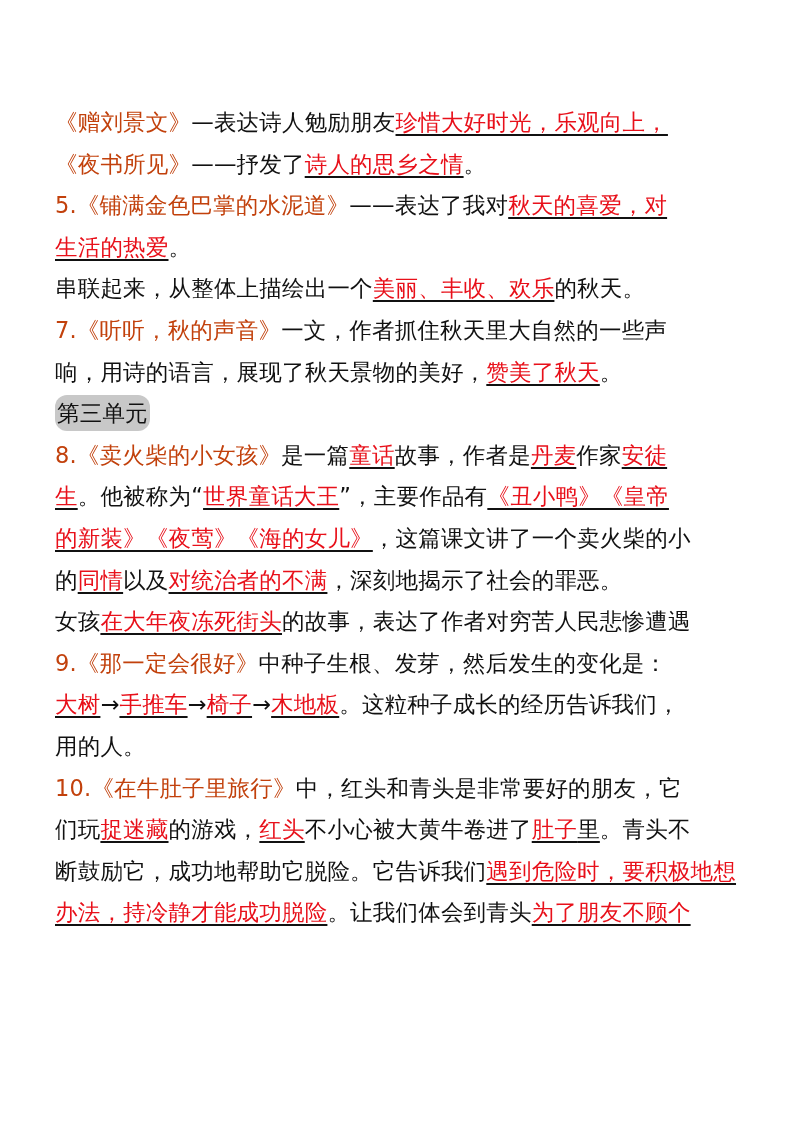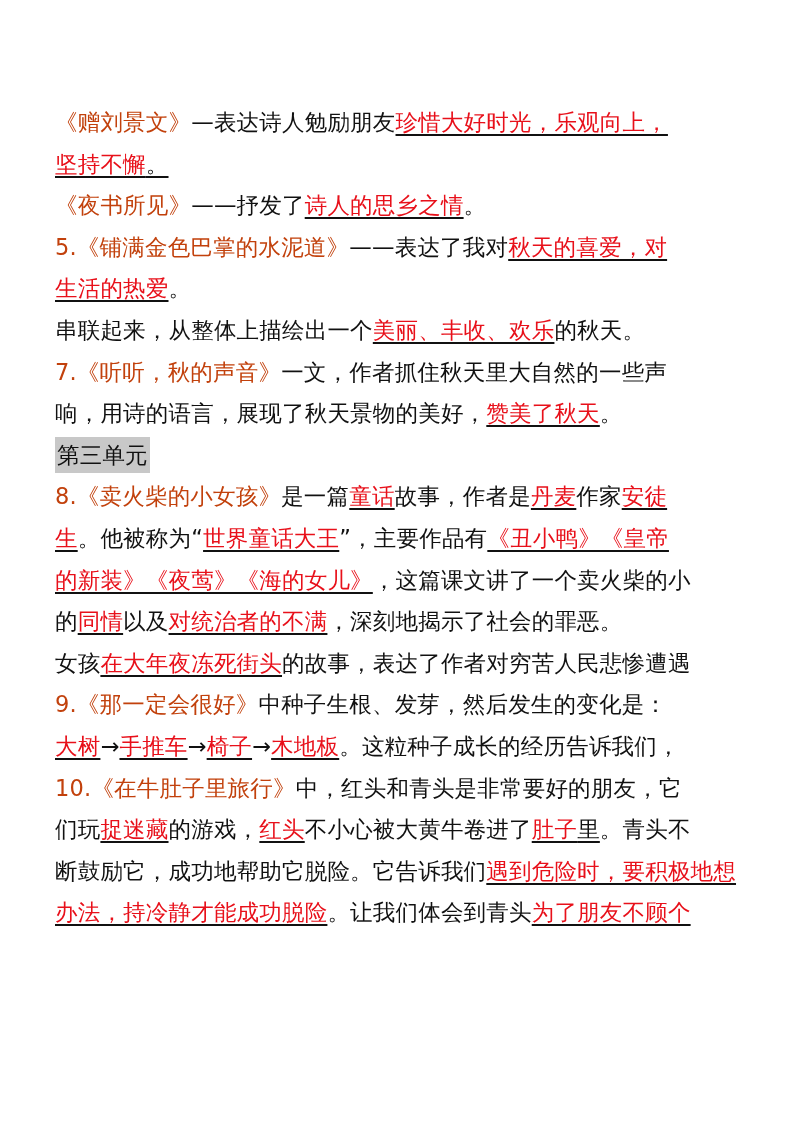--- a/index.html
+++ b/index.html
@@ -5,39 +5,39 @@
   html, body { margin: 0; padding: 0; background: #ffffff; }
   body { width: 793px; height: 1122px; position: relative; overflow: hidden;
          font-family: "DejaVu Sans", "Liberation Sans", sans-serif; }
   .page { position: absolute; left: 55px; top: 102px; width: 690px; }
   .line { height: 41.6px; line-height: 41.6px; font-size: 22.5px; color: #111111;
           white-space: nowrap; letter-spacing: 0.2px; }
   .green { color: #c2410c; }
   .red { color: #e8101a; }
   .u { text-decoration: underline; text-decoration-color: #111111; text-decoration-thickness: 1.5px; text-underline-offset: 4px; margin-top: 36px; }
   .ul-black { text-decoration: underline; text-decoration-color: #111111; text-decoration-thickness: 1.5px; text-underline-offset: 4px; }
-  .heading { display: inline-block; background: #c8c8c8; color: #111111; padding: 0 2px; line-height: 36px; }
+  .heading { display: inline-block; background: #c8c8c8; color: #111111; padding: 0 2px; line-height: 36px; border-radius: 12px; }
 </style>
 </head>
 <body>
 
 <div class="page" id="page">
     <div class="line"><span class="green">《赠刘景文》</span><span>—表达诗人勉励朋友</span><span class="red u">珍惜大好时光，乐观向上，</span></div>
-    <div class="line"><span class="red u">坚持不懈</span><span class="ul-black">。 </span></div>
     <div class="line"><span class="green">《夜书所见》</span><span>——抒发了</span><span class="red u">诗人的思乡之情</span><span>。</span></div>
     <div class="line"><span class="green">5.《铺满金色巴掌的水泥道》</span><span>——表达了我对</span><span class="red u">秋天的喜爱，对</span></div>
     <div class="line"><span class="red u">生活的热爱</span><span>。</span></div>
     <div class="line"><span>串联起来，从整体上描绘出一个</span><span class="red u">美丽、丰收、欢乐</span><span>的秋天。</span></div>
     <div class="line"><span class="green">7.《听听，秋的声音》</span><span>一文，作者抓住秋天里大自然的一些声</span></div>
     <div class="line"><span>响，用诗的语言，展现了秋天景物的美好，</span><span class="red u">赞美了秋天</span><span>。</span></div>
     <div class="line"><span class="heading">第三单元</span></div>
     <div class="line"><span class="green">8.《卖火柴的小女孩》</span><span>是一篇</span><span class="red u">童话</span><span>故事，作者是</span><span class="red u">丹麦</span><span>作家</span><span class="red u">安徒</span></div>
     <div class="line"><span class="red u">生</span><span>。他被称为“</span><span class="red u">世界童话大王</span><span>”，主要作品有</span><span class="red u">《丑小鸭》《皇帝</span></div>
     <div class="line"><span class="red u">的新装》《夜莺》《海的女儿》</span><span>，这篇课文讲了一个卖火柴的小</span></div>
     <div class="line"><span>的</span><span class="red u">同情</span><span>以及</span><span class="red u">对统治者的不满</span><span>，深刻地揭示了社会的罪恶。</span></div>
     <div class="line"><span>女孩</span><span class="red u">在大年夜冻死街头</span><span>的故事，表达了作者对穷苦人民悲惨遭遇</span></div>
     <div class="line"><span class="green">9.《那一定会很好》</span><span>中种子生根、发芽，然后发生的变化是：</span></div>
     <div class="line"><span class="red u">大树</span><span>→</span><span class="red u">手推车</span><span>→</span><span class="red u">椅子</span><span>→</span><span class="red u">木地板</span><span>。这粒种子成长的经历告诉我们，</span></div>
+    <div class="line"><span>用的人。</span></div>
     <div class="line"><span class="green">10.《在牛肚子里旅行》</span><span>中，红头和青头是非常要好的朋友，它</span></div>
     <div class="line"><span>们玩</span><span class="red u">捉迷藏</span><span>的游戏，</span><span class="red u">红头</span><span>不小心被大黄牛卷进了</span><span class="red u">肚子</span><span class="ul-black">里</span><span>。青头不</span></div>
     <div class="line"><span>断鼓励它，成功地帮助它脱险。它告诉我们</span><span class="red u">遇到危险时，要积极地想</span></div>
     <div class="line"><span class="red u">办法，持冷静才能成功脱险</span><span>。让我们体会到青头</span><span class="red u">为了朋友不顾个</span></div>
   </div>
 
 </body></html>

